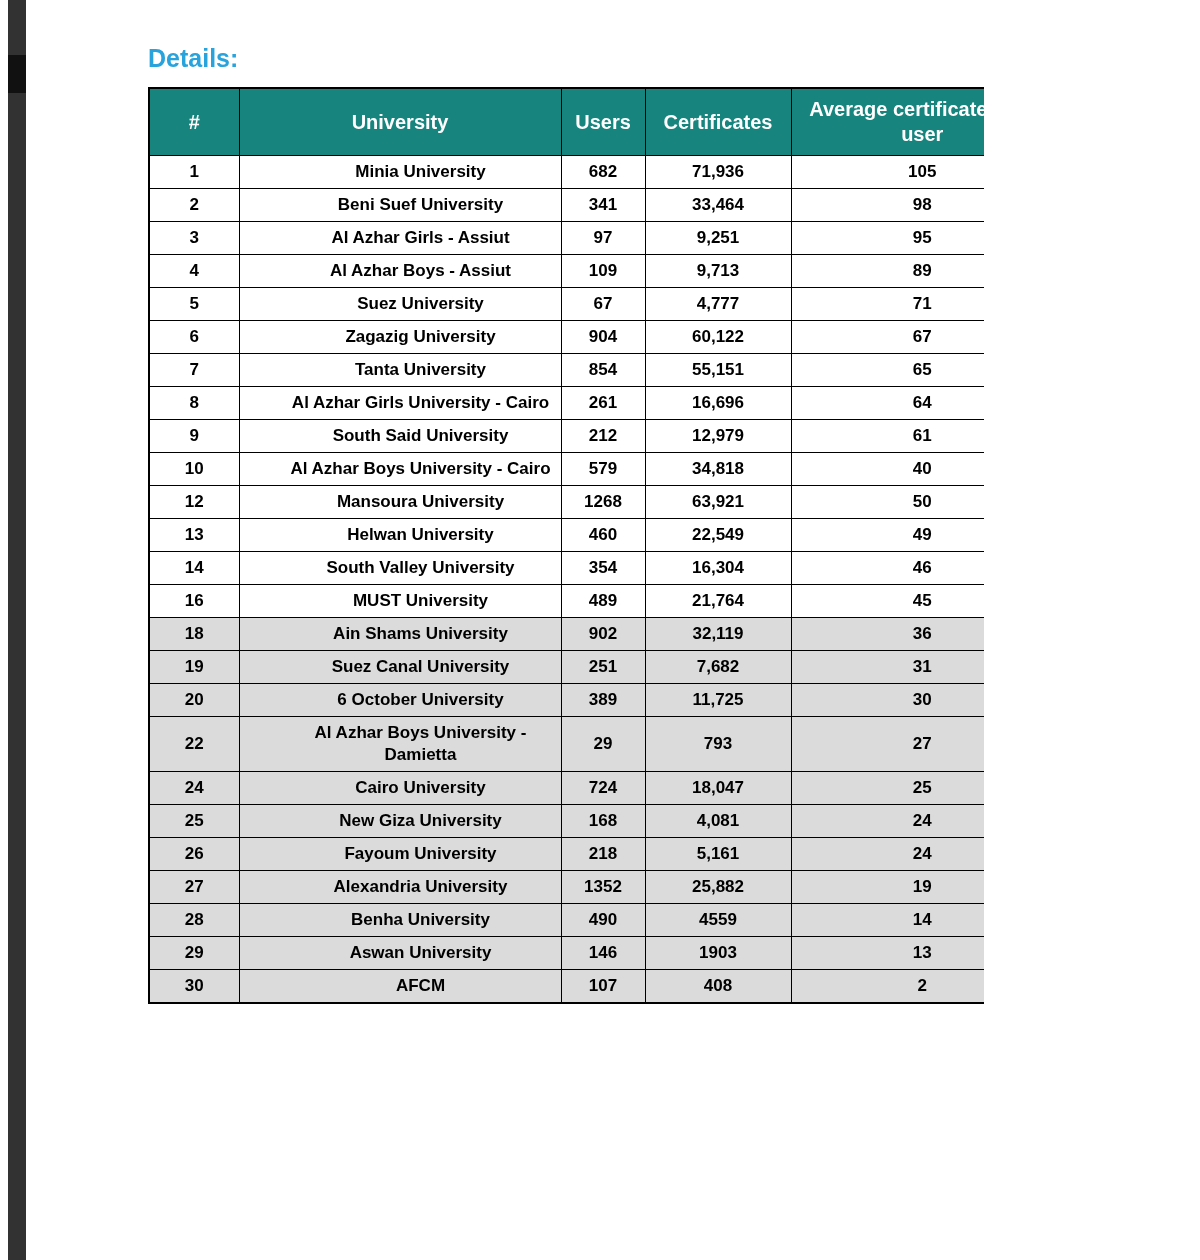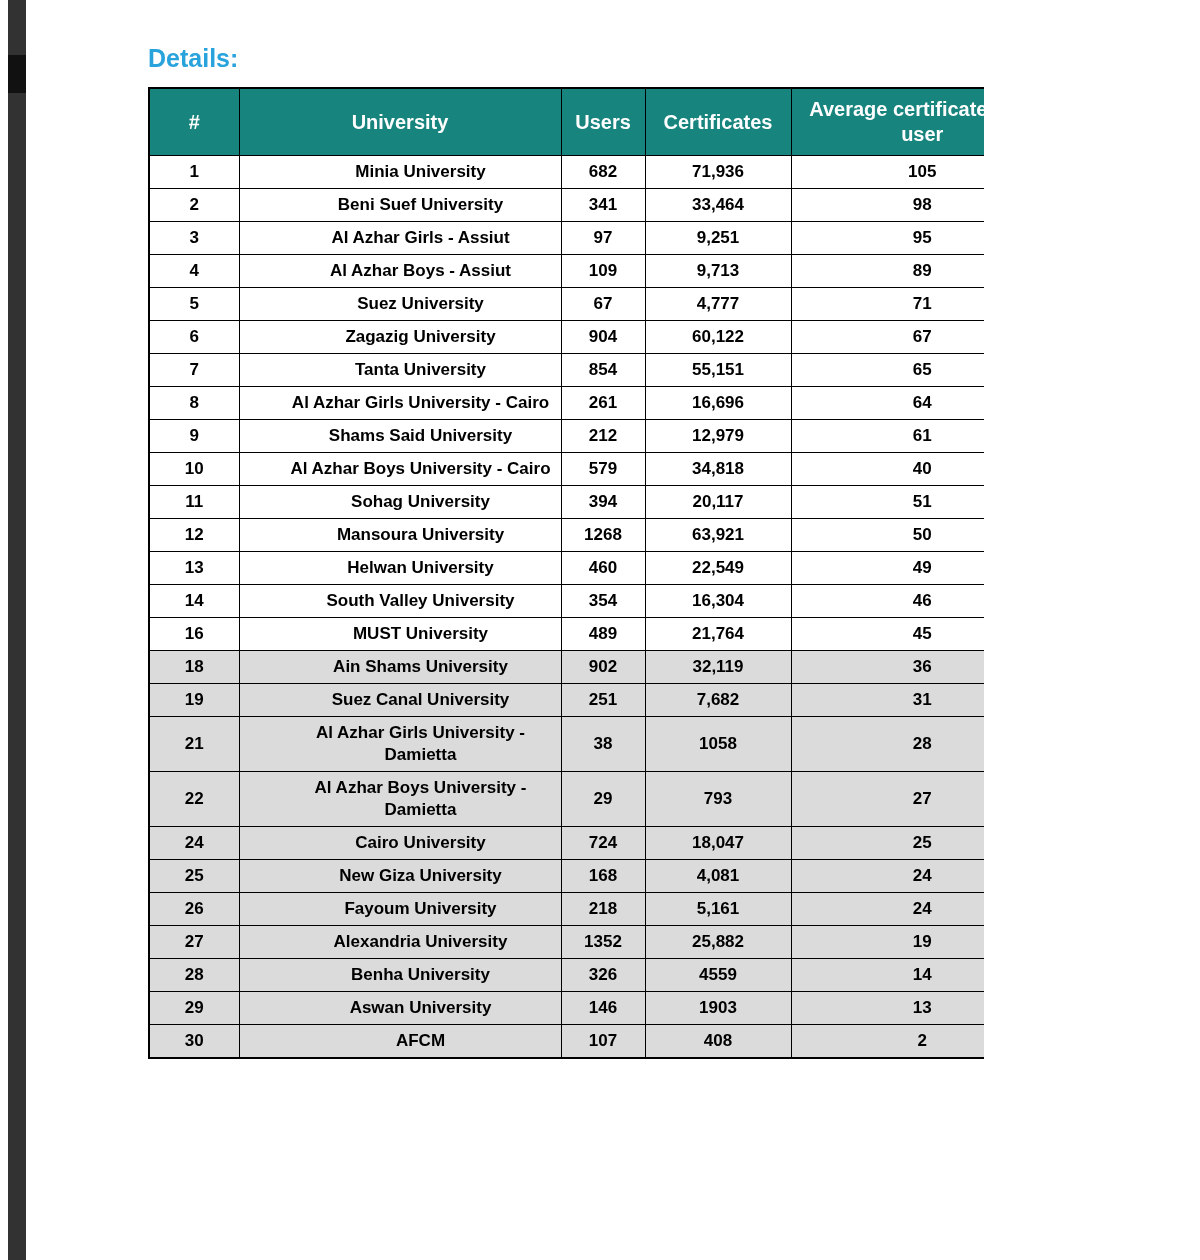--- a/index.html
+++ b/index.html
@@ -157,40 +157,33 @@
   </tr>
           <tr>
     <td class="rank">8</td>
     <td class="university">Al Azhar Girls University - Cairo</td>
     <td class="users">261</td>
     <td class="certificates">16,696</td>
     <td class="avg">64</td>
   </tr>
           <tr>
     <td class="rank">9</td>
-    <td class="university">Shams Said University</td>
+    <td class="university">South Said University</td>
     <td class="users">212</td>
     <td class="certificates">12,979</td>
     <td class="avg">61</td>
   </tr>
           <tr>
     <td class="rank">10</td>
     <td class="university">Al Azhar Boys University - Cairo</td>
     <td class="users">579</td>
     <td class="certificates">34,818</td>
     <td class="avg">40</td>
   </tr>
           <tr>
-    <td class="rank">11</td>
-    <td class="university">Sohag University</td>
-    <td class="users">394</td>
-    <td class="certificates">20,117</td>
-    <td class="avg">51</td>
-  </tr>
-          <tr>
     <td class="rank">12</td>
     <td class="university">Mansoura University</td>
     <td class="users">1268</td>
     <td class="certificates">63,921</td>
     <td class="avg">50</td>
   </tr>
           <tr>
     <td class="rank">13</td>
     <td class="university">Helwan University</td>
     <td class="users">460</td>
@@ -219,26 +212,25 @@
     <td class="avg">36</td>
   </tr>
           <tr class="shaded">
     <td class="rank">19</td>
     <td class="university">Suez Canal University</td>
     <td class="users">251</td>
     <td class="certificates">7,682</td>
     <td class="avg">31</td>
   </tr>
           <tr class="shaded">
-    <td class="rank">21</td>
-    <td class="university">Al Azhar Girls University -
-Damietta</td>
-    <td class="users">38</td>
-    <td class="certificates">1058</td>
-    <td class="avg">28</td>
+    <td class="rank">20</td>
+    <td class="university">6 October University</td>
+    <td class="users">389</td>
+    <td class="certificates">11,725</td>
+    <td class="avg">30</td>
   </tr>
           <tr class="shaded">
     <td class="rank">22</td>
     <td class="university">Al Azhar Boys University -
 Damietta</td>
     <td class="users">29</td>
     <td class="certificates">793</td>
     <td class="avg">27</td>
   </tr>
           <tr class="shaded">
@@ -265,21 +257,21 @@
           <tr class="shaded">
     <td class="rank">27</td>
     <td class="university">Alexandria University</td>
     <td class="users">1352</td>
     <td class="certificates">25,882</td>
     <td class="avg">19</td>
   </tr>
           <tr class="shaded">
     <td class="rank">28</td>
     <td class="university">Benha University</td>
-    <td class="users">326</td>
+    <td class="users">490</td>
     <td class="certificates">4559</td>
     <td class="avg">14</td>
   </tr>
           <tr class="shaded">
     <td class="rank">29</td>
     <td class="university">Aswan University</td>
     <td class="users">146</td>
     <td class="certificates">1903</td>
     <td class="avg">13</td>
   </tr>

